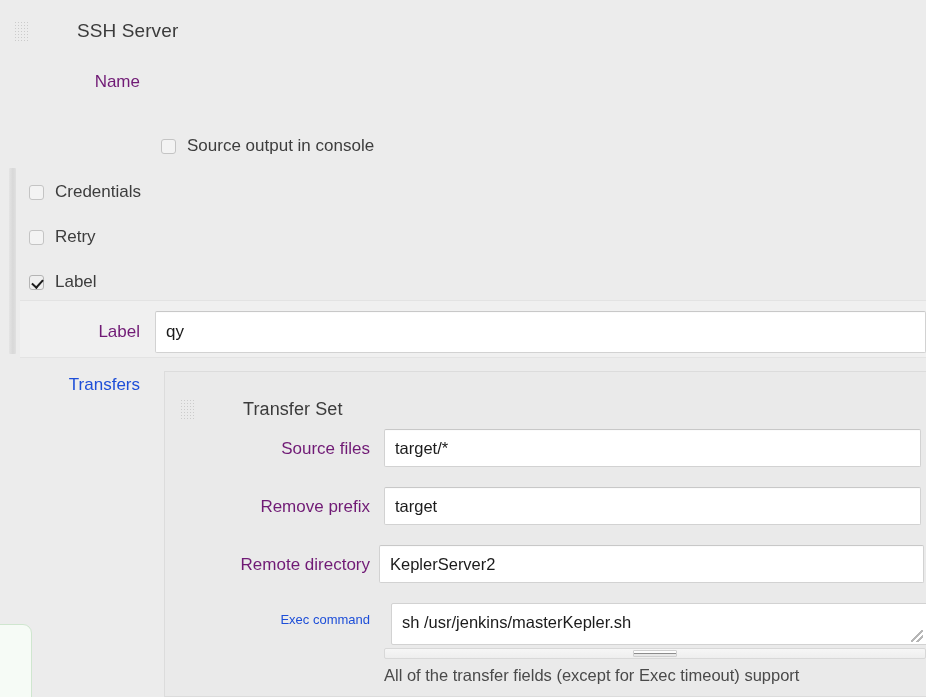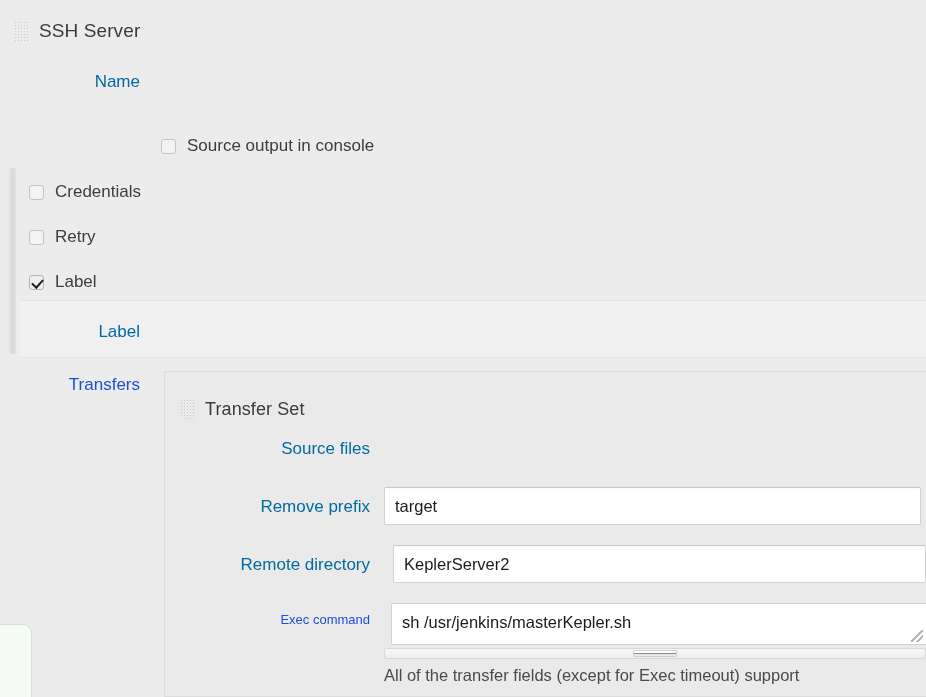--- a/index.html
+++ b/index.html
@@ -32,40 +32,41 @@
   .section-header {
     display: flex;
     align-items: center;
     gap: 11px;
     height: 34px;
   }
   .section-title {
     font-size: 19px;
     color: #3b3b3b;
     letter-spacing: 0.1px;
+    margin-left: 38px;
   }
 
   
   #ssh-header {
     position: absolute;
     left: 14px;
     top: 14px;
     width: 400px;
   }
 
   
   .form-row {
     position: absolute;
     display: flex;
     align-items: flex-start;
   }
   .row-label {
     text-align: right;
     font-size: 17px;
-    color: #0369a1;
+    color: #701a75;
     line-height: 22px;
     flex: 0 0 auto;
   }
 
   
   .text-input {
     background: #ffffff;
     border: 1px solid #d2d2d2;
     border-top-color: #c8c8c8;
     border-radius: 2px;
@@ -291,48 +292,50 @@
 
 <div class="cb-row" style="left:29px; top:272px;">
   <span class="checkbox checked"></span>
   <span class="cb-label">Label</span>
 </div>
 
 <div id="label-subsection"></div>
 
 <div class="form-row" style="left:14px; top:311px; width:912px;">
   <span class="row-label" style="width:126px; padding-top:10px;">Label</span>
+  <input class="text-input big" type="text" style="margin-left: 15px; width: 790px;" value="qy">
 </div>
 
 <div id="transfers-divider"></div>
 
 <div style="position:absolute; left:14px; top:375px; width:126px; text-align:right;
             font-size:17px; color:#1d4ed8;">Transfers</div>
 
 <div id="transfer-set-panel">
 
   <div class="section-header">
     <span class="drag-handle"></span>
     <span class="section-title">Transfer Set</span>
   </div>
 
 </div>
 
 <div class="form-row" style="left:180px; top:429px; width:746px;">
   <span class="row-label" style="width:190px; padding-top:9px;">Source files</span>
+  <input class="text-input inner" type="text" style="margin-left: 14px; width: 537px;" value="target/*">
 </div>
 
 <div class="form-row" style="left:180px; top:487px; width:746px;">
   <span class="row-label" style="width:190px; padding-top:9px;">Remove prefix</span>
   <input class="text-input inner" type="text" style="margin-left: 14px; width: 537px;" value="target">
 </div>
 
 <div class="form-row" style="left:180px; top:545px; width:746px;gap:9px;">
   <span class="row-label" style="width:190px; padding-top:9px;">Remote directory</span>
-  <input class="text-input inner" type="text" style="margin-left: 14px; width: 545px;" value="KeplerServer2">
+  <input class="text-input inner" type="text" style="margin-left: 0; width: 545px;" value="KeplerServer2">
 </div>
 
 <div style="position:absolute; left:180px; top:612px; width:190px; text-align:right;
             font-size:13px; color:#1d4ed8;">Exec command</div>
 
 <div class="textarea-wrap">
   <textarea class="exec-textarea" style="">sh /usr/jenkins/masterKepler.sh</textarea>
   <span class="resize-grip"></span>
   <div class="h-dragbar">
     <div class="h-dragbar-thumb"></div>

